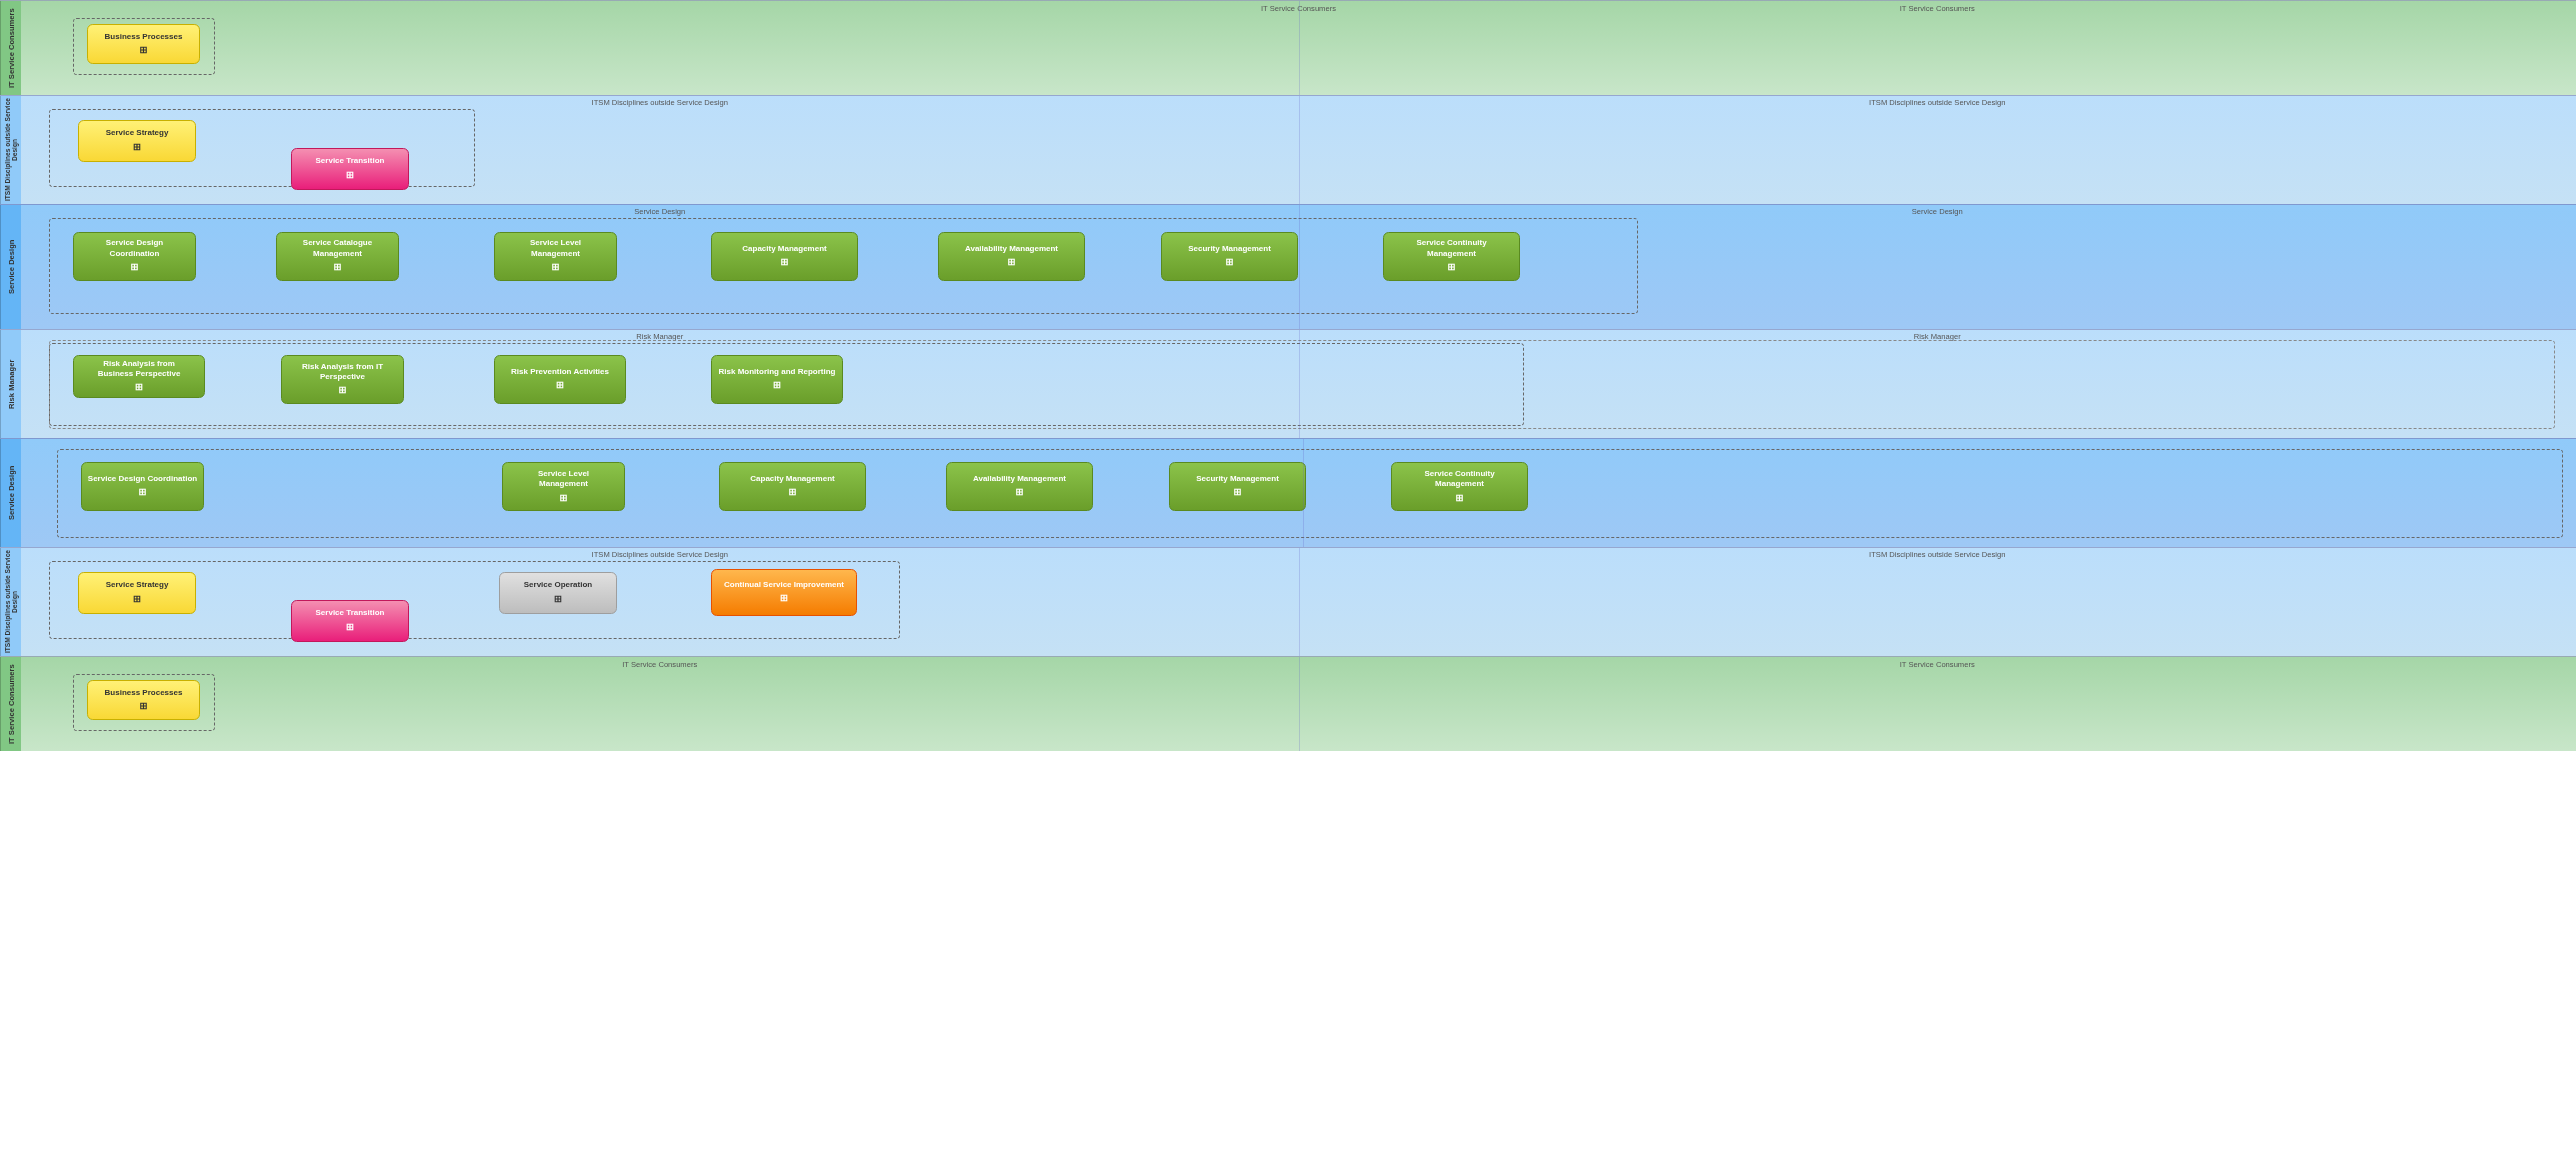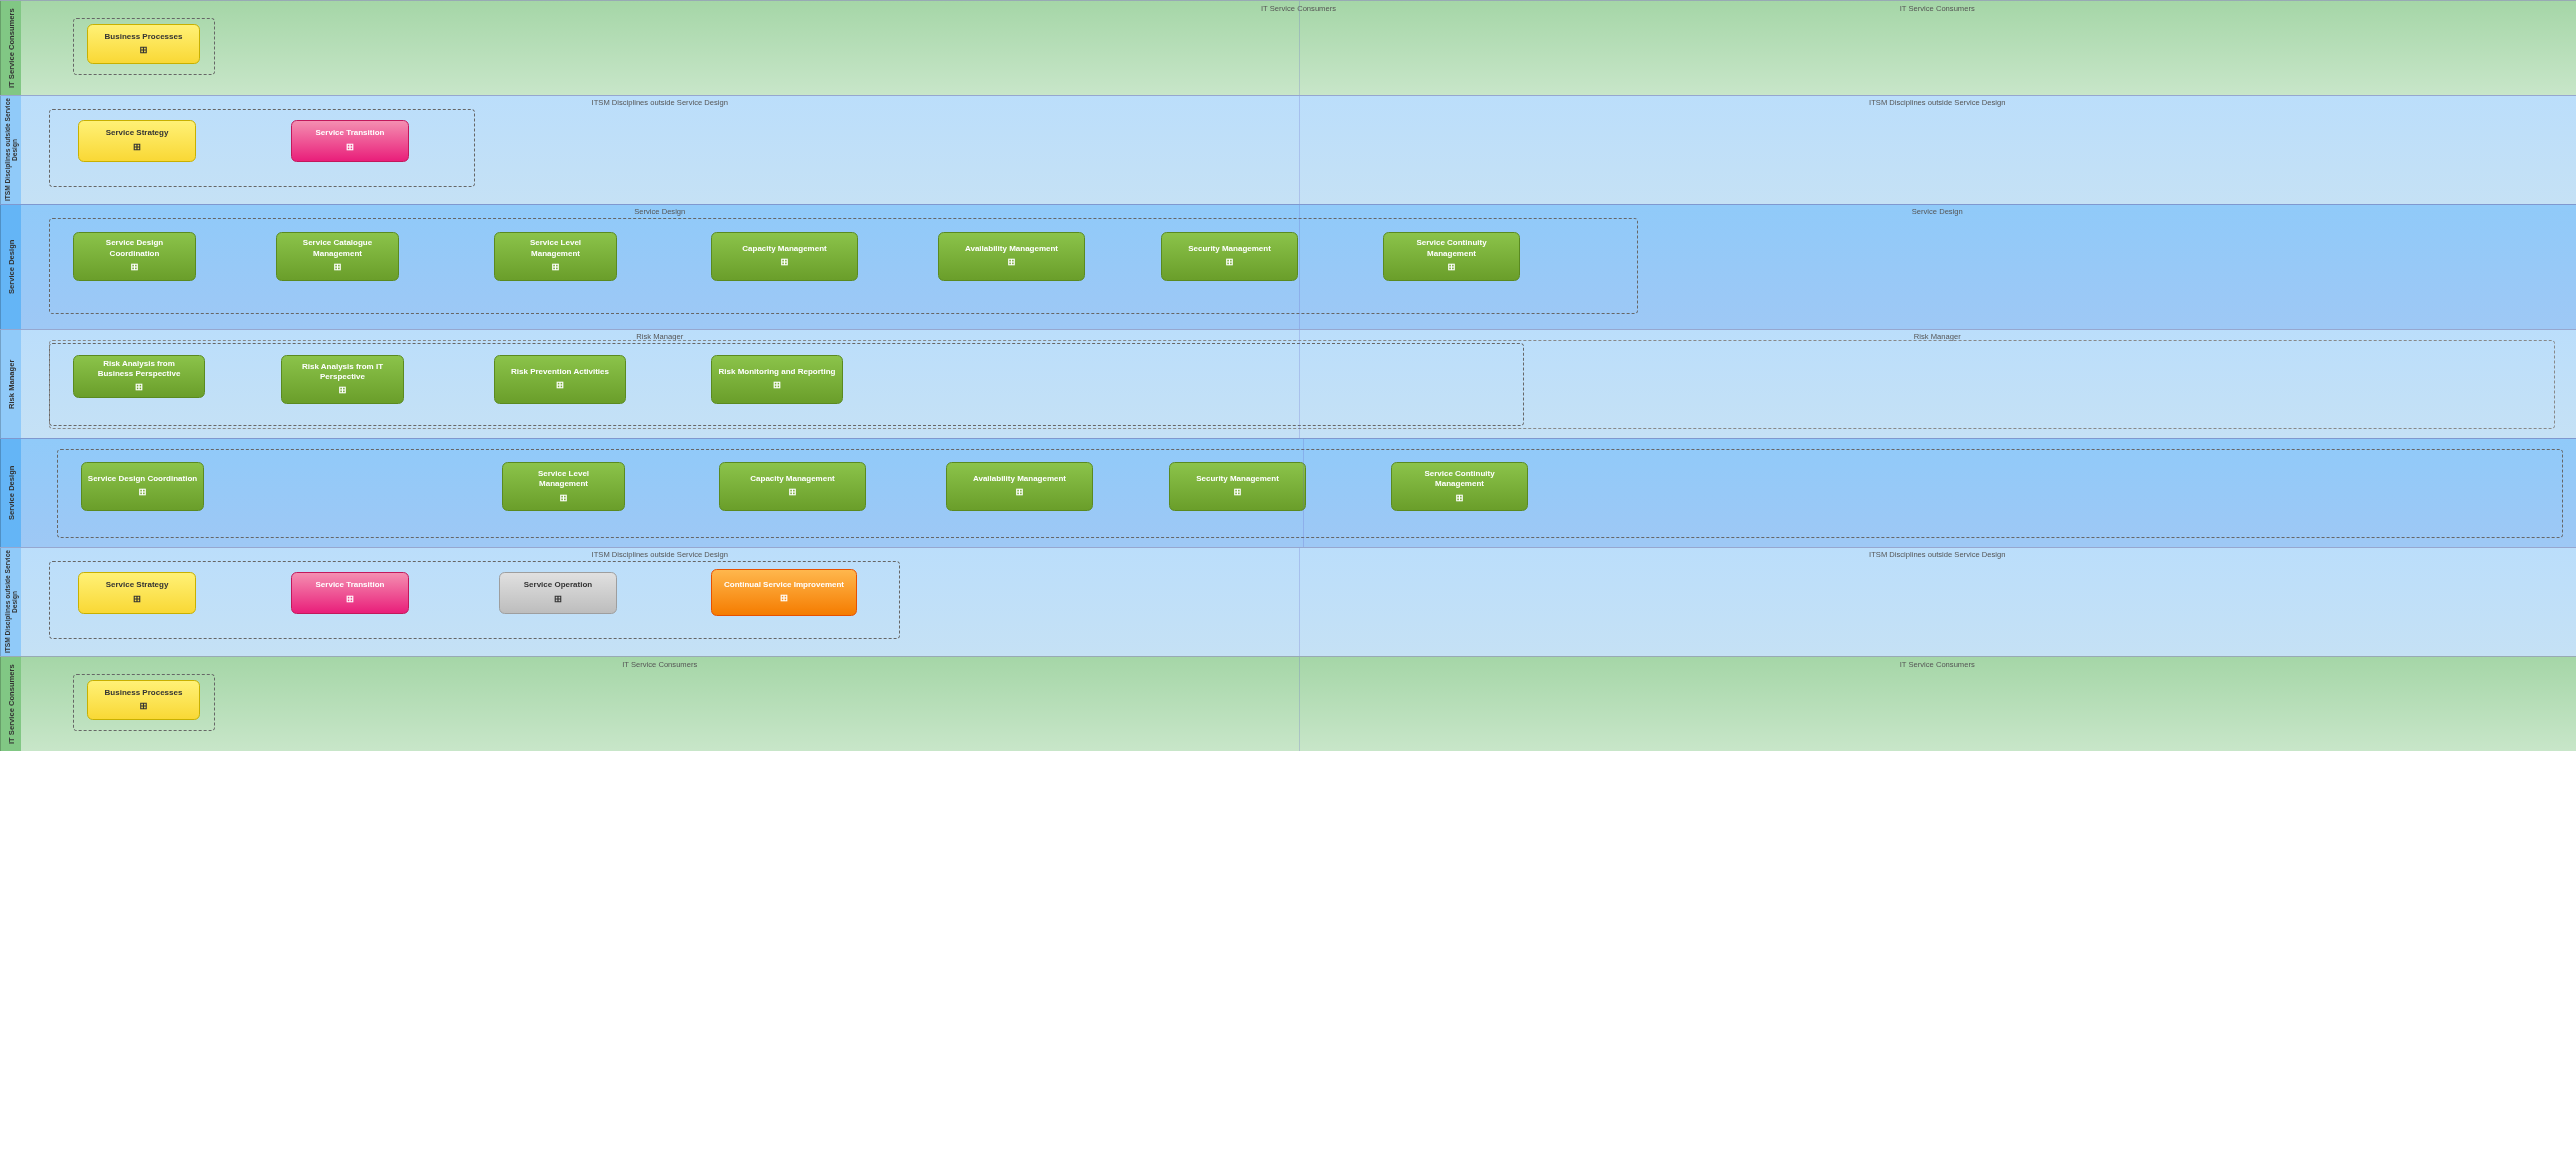--- a/index.html
+++ b/index.html
@@ -63,20 +63,21 @@
     .node-yellow {
       background: linear-gradient(to bottom, #fff176, #f9d835);
       color: #333;
       border-color: #c8b000;
     }
 
     .node-pink {
       background: linear-gradient(to bottom, #f48fb1, #e91e7a);
       color: white;
       border-color: #c2185b;
+      margin-top: 28px;
     }
 
     .node-orange {
       background: linear-gradient(to bottom, #ffb74d, #f57c00);
       color: white;
       border-color: #e65100;
     }
 
     .node-gray {
       background: linear-gradient(to bottom, #e0e0e0, #bdbdbd);

